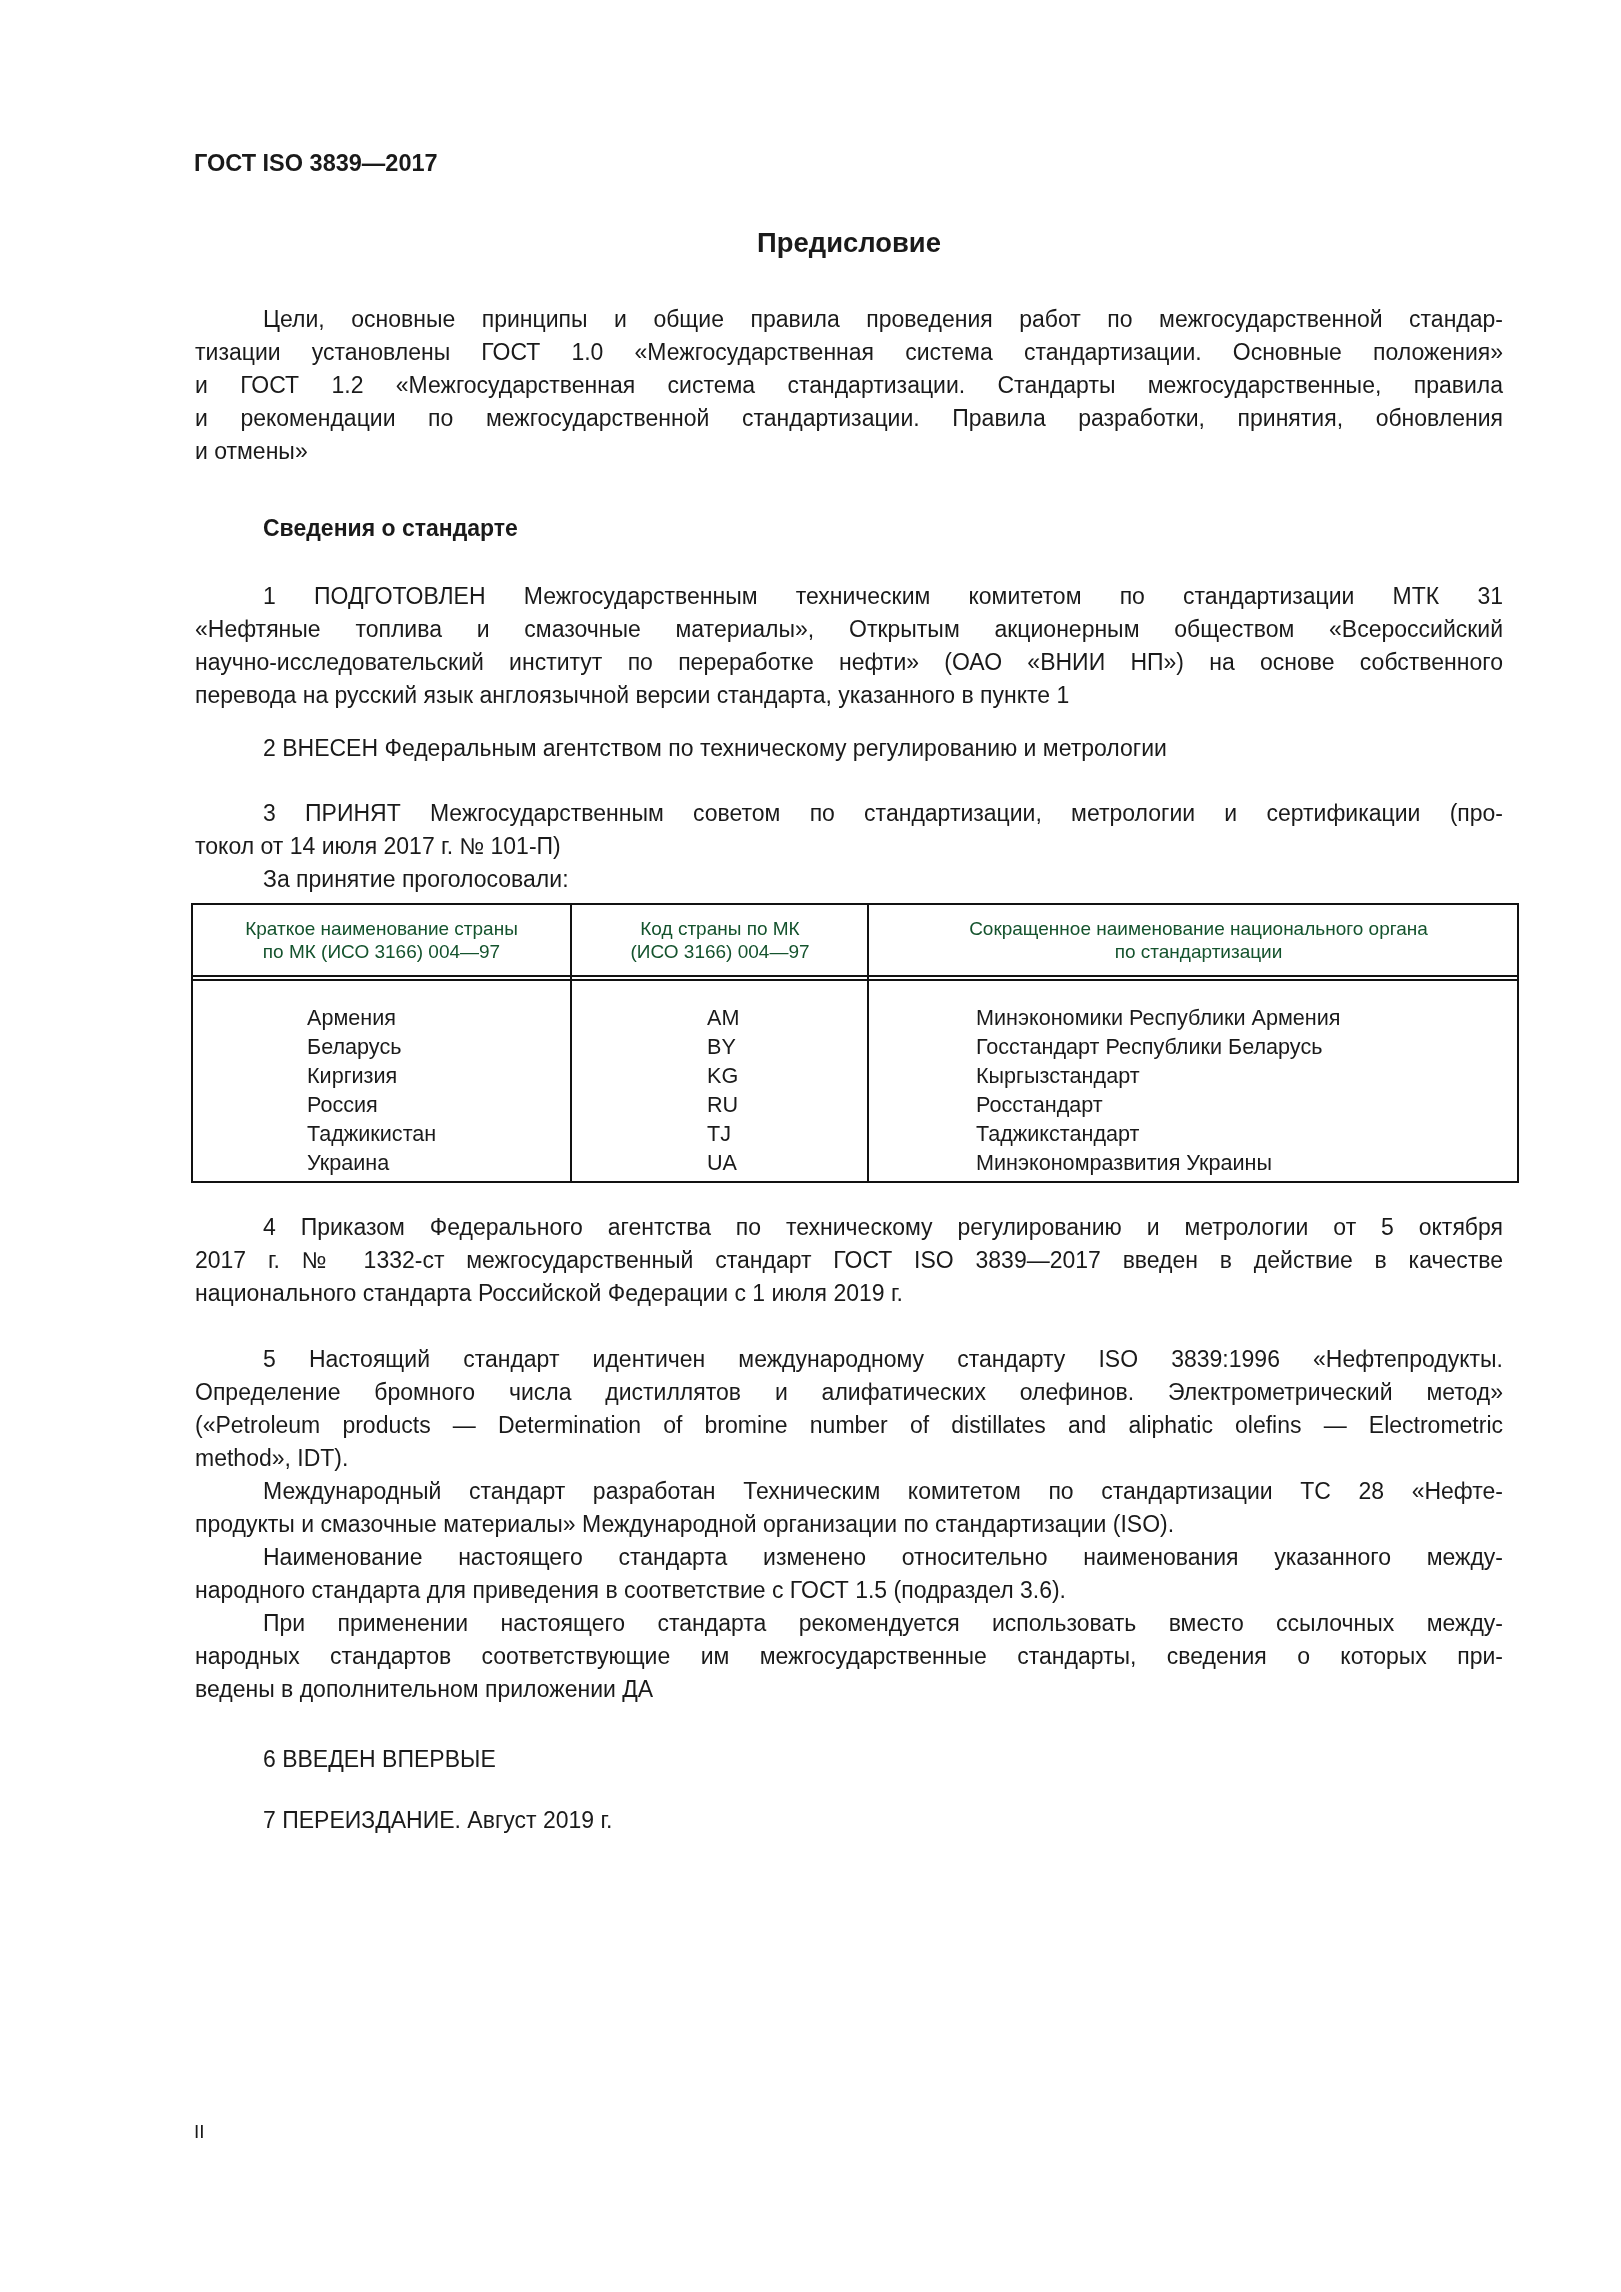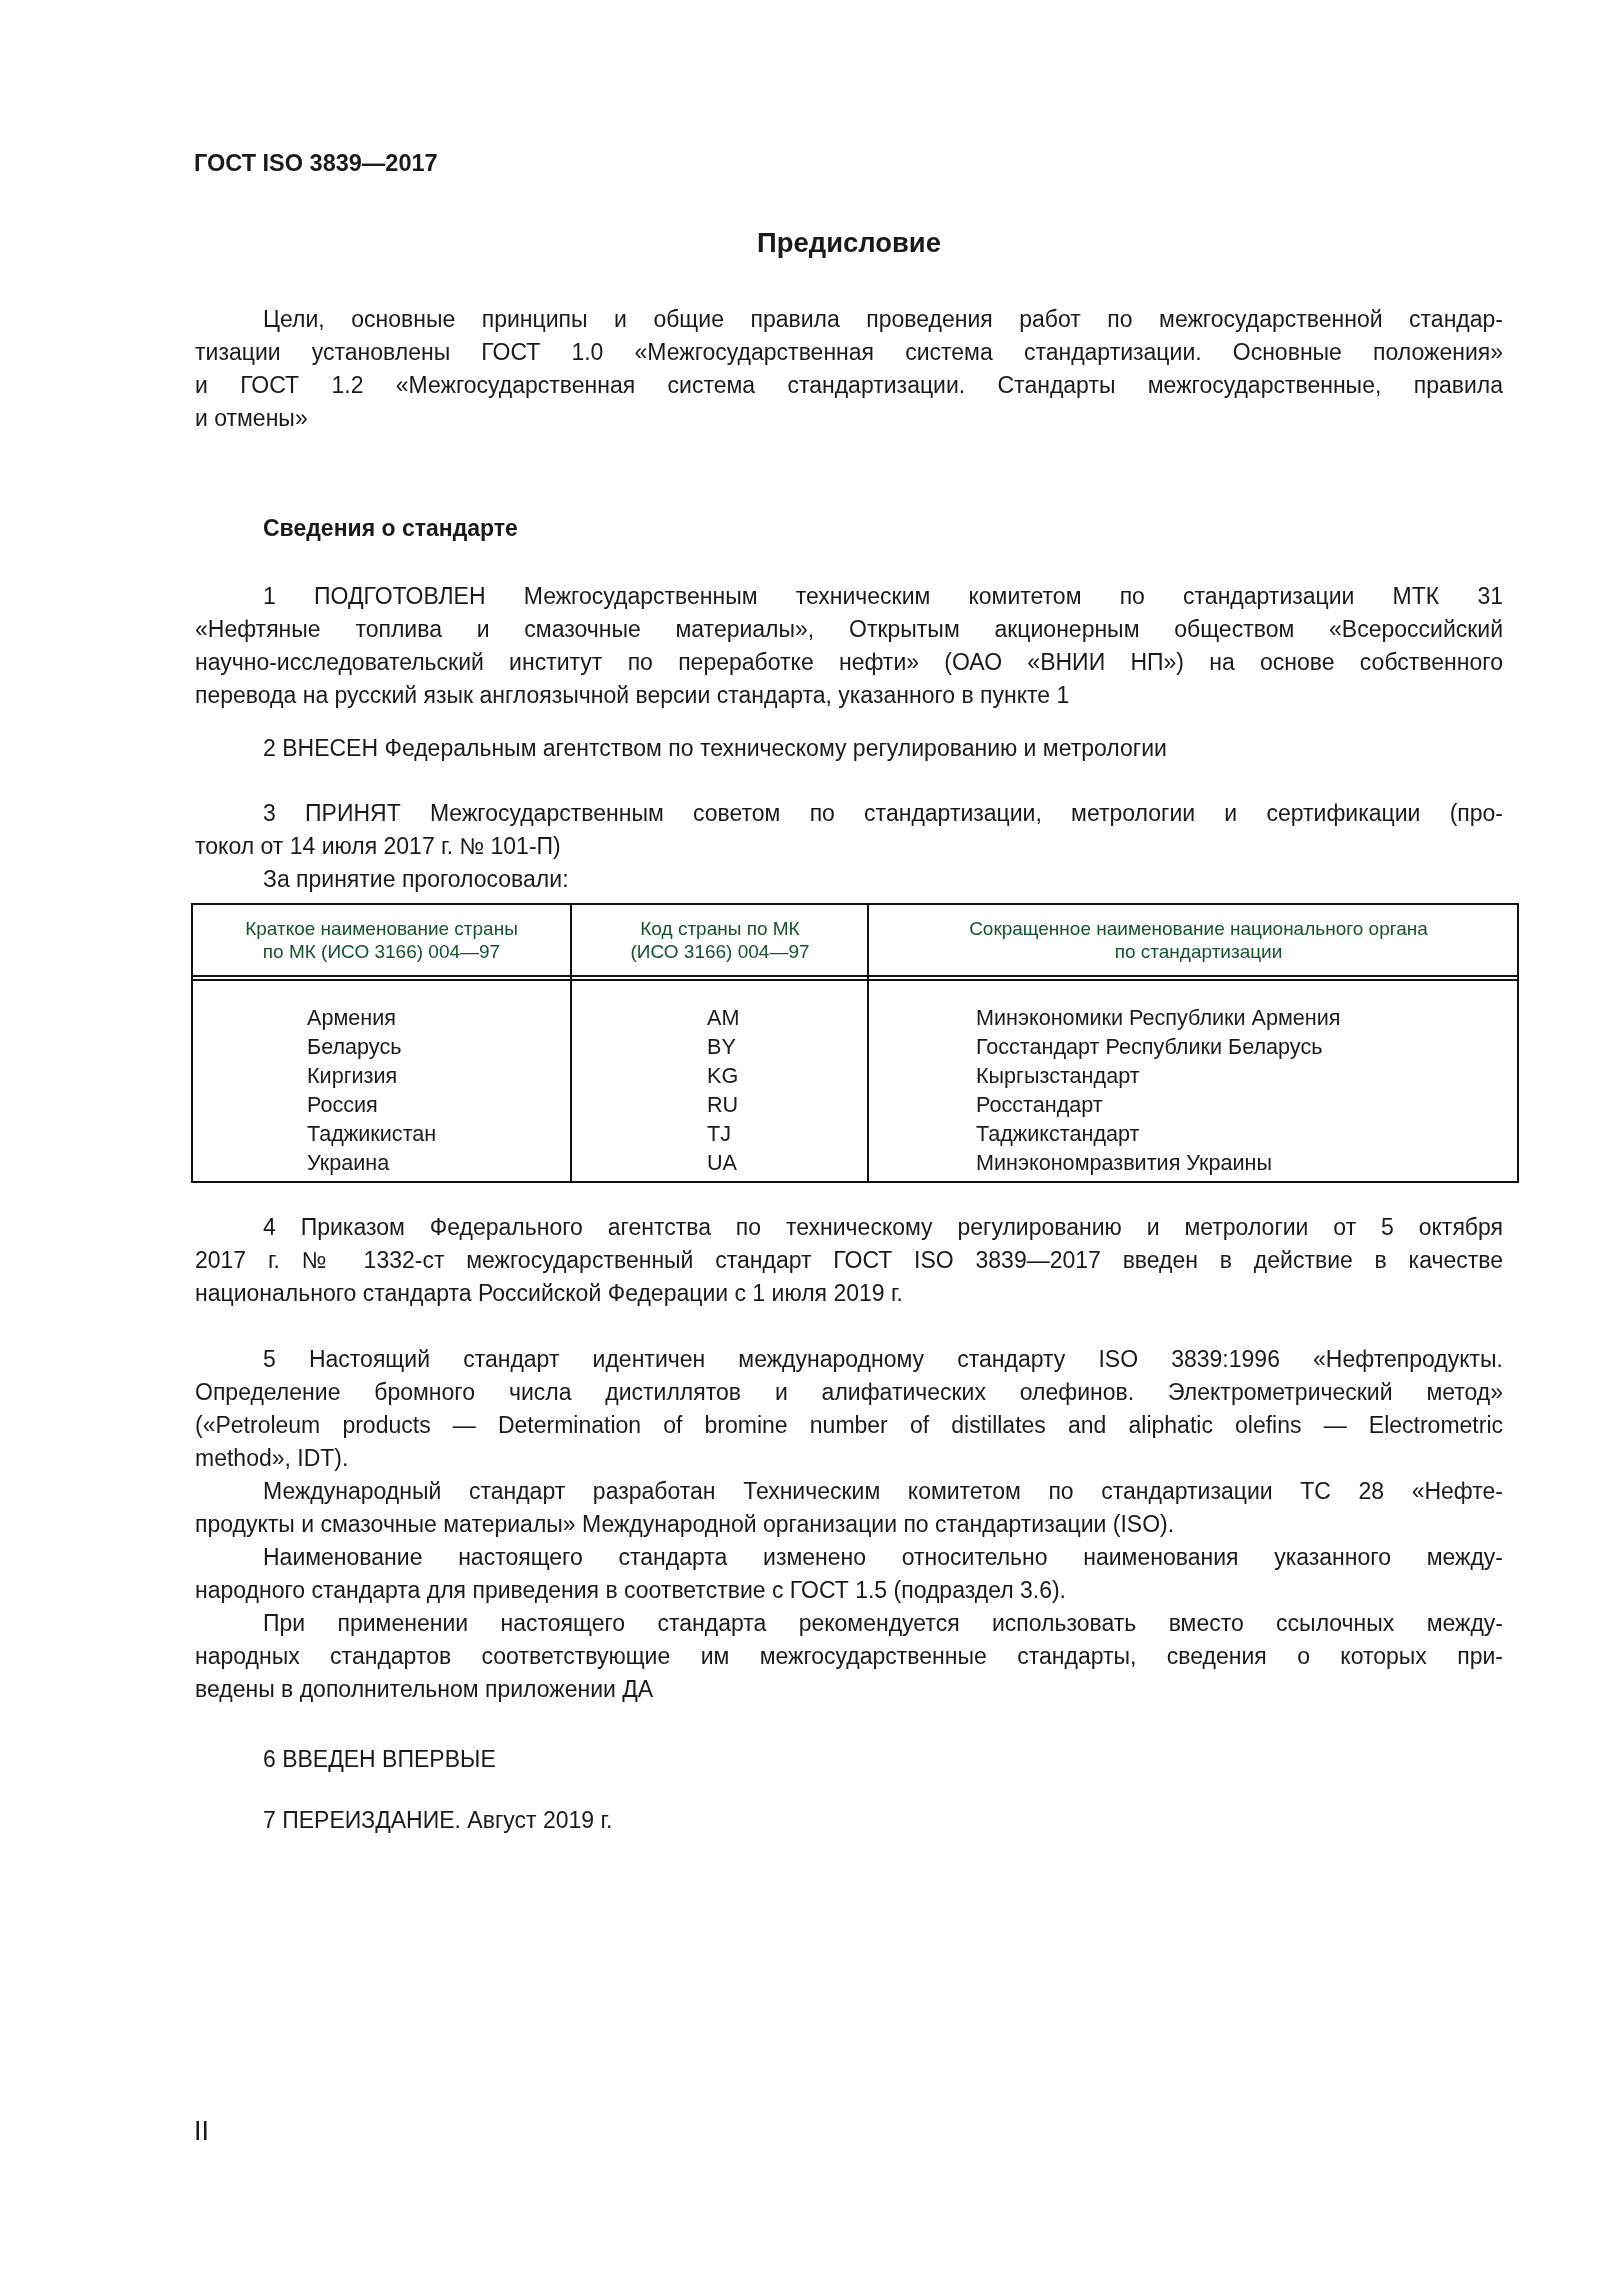--- a/index.html
+++ b/index.html
@@ -13,33 +13,34 @@
   .line.last { text-align-last:left; }
   .line.indent { padding-left:68px; }
   .subhead { left:263px; top:512px; font-size:23px; font-weight:bold; line-height:33px; white-space:nowrap; }
   .table { left:191px; top:903px; width:1328px; height:280px; border:2.9px solid #111; box-sizing:border-box; }
   .thead { position:absolute; left:0; top:0; right:0; height:70px; border-bottom:2px solid #111; }
   .thead2 { position:absolute; left:0; top:74px; right:0; height:0; border-top:2px solid #111; }
   .vline { position:absolute; top:0; bottom:0; border-left:2.9px solid #111; }
   .th { position:absolute; top:11.8px; font-size:19px; line-height:23.5px; text-align:center; color:#14532d; }
   .td-col { position:absolute; top:89px; font-size:21.6px; line-height:29px;margin-top:9px; }
   .td-col div { height:29px; white-space:nowrap; }
-  .page-num { left:194px; top:2115px; font-size:27px; line-height:33px; }
+  .page-num { left:194px; top:2115px; font-size:19px; line-height:33px; }
 </style>
 </head>
 <body>
 
 <div class="abs doc-code">ГОСТ ISO 3839—2017</div>
 
 <div class="abs title">Предисловие</div>
 
 <div class="abs block" style="top:303px;">
   <span class="line indent">Цели, основные принципы и общие правила проведения работ по межгосударственной стандар-</span>
   <span class="line">тизации установлены ГОСТ 1.0 «Межгосударственная система стандартизации. Основные положения»</span>
   <span class="line">и ГОСТ 1.2 «Межгосударственная система стандартизации. Стандарты межгосударственные, правила</span>
+  <span class="line">и рекомендации по межгосударственной стандартизации. Правила разработки, принятия, обновления</span>
   <span class="line last">и отмены»</span>
 </div>
 
 <div class="abs subhead">Сведения о стандарте</div>
 
 <div class="abs block" style="top:580px;">
   <span class="line indent">1 ПОДГОТОВЛЕН Межгосударственным техническим комитетом по стандартизации МТК 31</span>
   <span class="line">«Нефтяные топлива и смазочные материалы», Открытым акционерным обществом «Всероссийский</span>
   <span class="line">научно-исследовательский институт по переработке нефти» (ОАО «ВНИИ НП») на основе собственного</span>
   <span class="line last">перевода на русский язык англоязычной версии стандарта, указанного в пункте 1</span>

